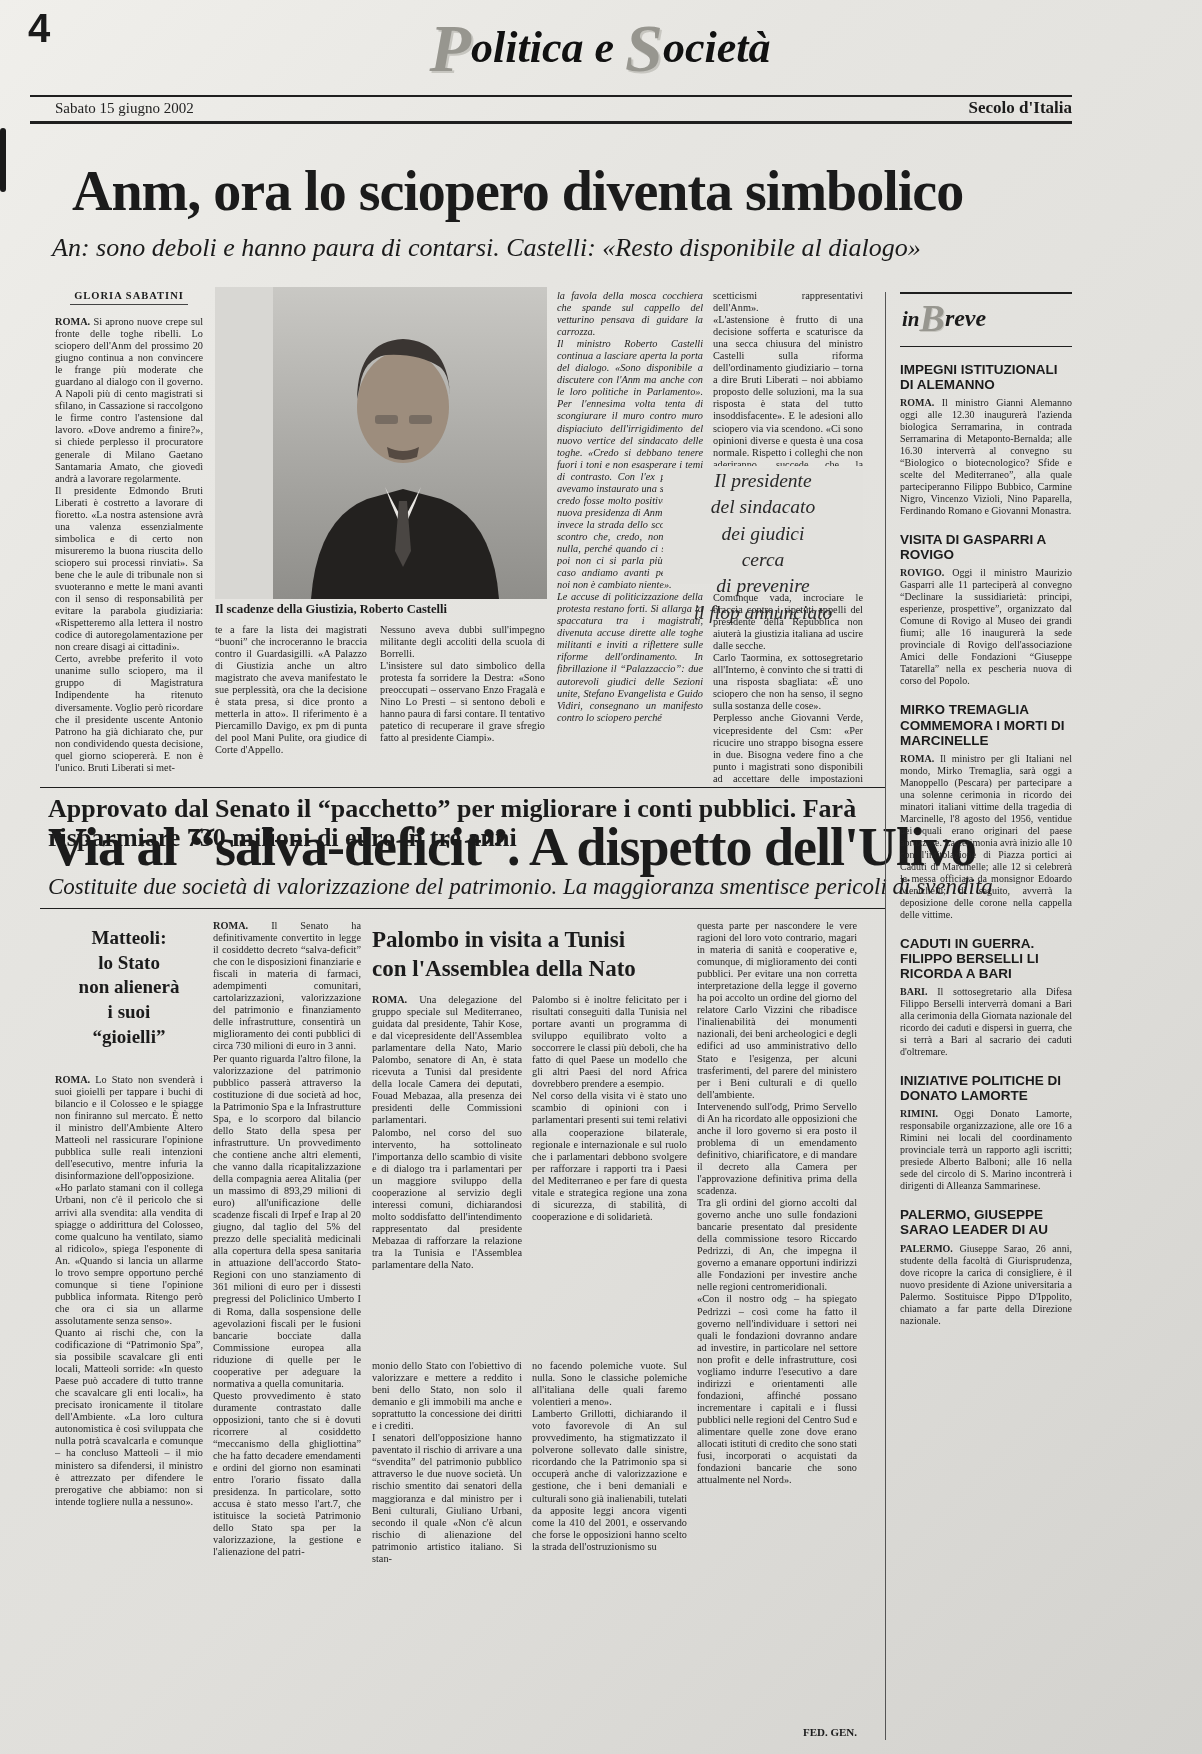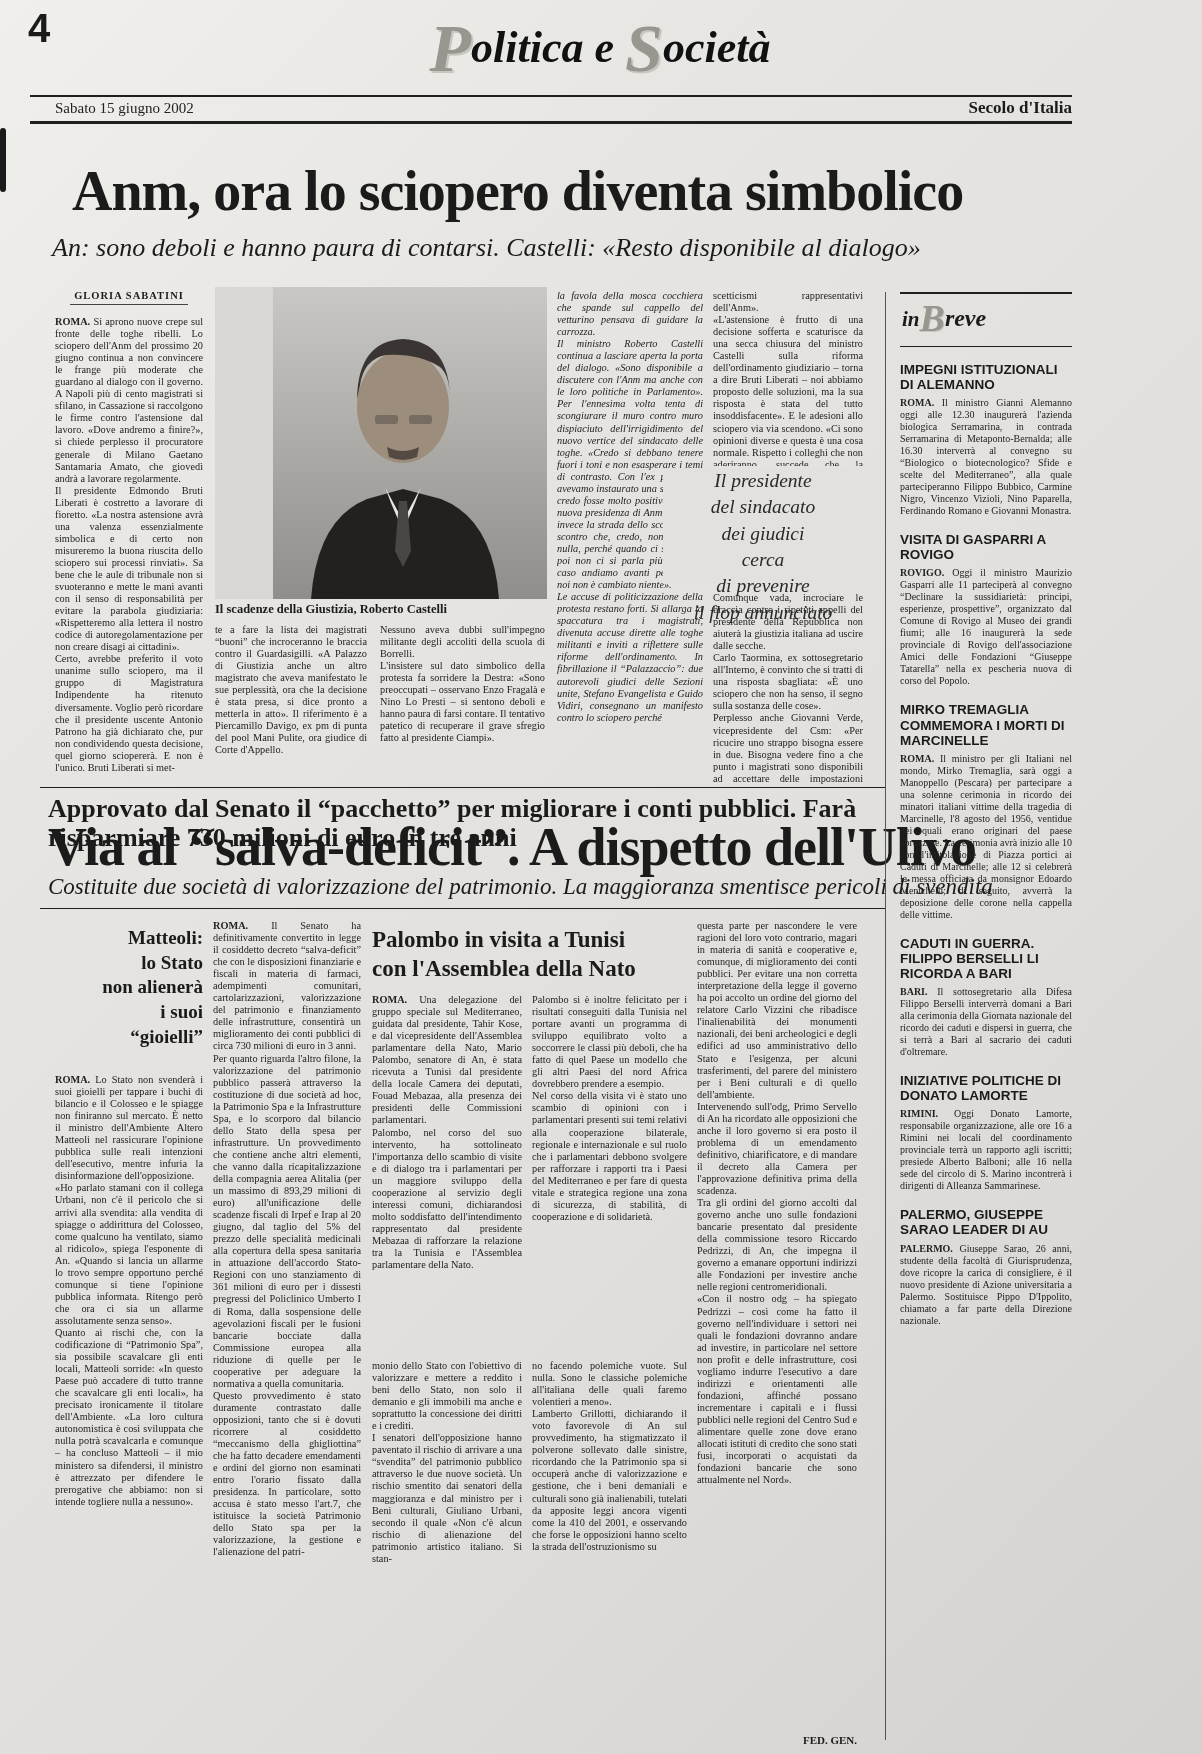--- a/index.html
+++ b/index.html
@@ -37,23 +37,23 @@
   .city { font-weight:bold; }
 
   .photo-frame { background:#9a9995; overflow:hidden; }
   .caption { font-weight:bold; font-size:12.5px; line-height:1.1; }
 
   .pull-quote {
     font-style:italic; font-size:19.5px; line-height:1.35; text-align:center;
     white-space:pre-line; color:#2a2a2a; background:#e2e1dd; z-index:2;
   }
 
-  .box-head { font-weight:bold; font-size:19px; line-height:1.3; text-align:right; white-space:pre-line; }
+  .box-head { font-weight:bold; font-size:19px; line-height:1.3; text-align:center; white-space:pre-line; }
   .mid-head { font-weight:bold; font-size:23px; line-height:1.25; white-space:pre-line; }
-  .signature { font-weight:bold; font-size:11px; text-align:right;margin-top:8px; }
+  .signature { font-weight:bold; font-size:11px; text-align:right; }
 
   .sidebar { position:absolute; left:900px; top:292px; width:172px; }
   .inbreve { border-top:2px solid #1f1f1f; border-bottom:1px solid #1f1f1f;
              padding:2px 0 6px 2px; font-style:italic; font-weight:bold; }
   .inbreve .pre { font-size:21px; }
   .inbreve .cap { font-size:38px; color:#97968f; text-shadow:1px 1px 0 #c7c6c0; vertical-align:-5px; }
   .inbreve .rest { font-size:24px; }
   .brief { margin-top:15px; }
   .brief-title { font-family:"Liberation Sans", sans-serif; font-weight:bold; font-size:13.5px;
                  line-height:1.12; margin-bottom:5px; }

